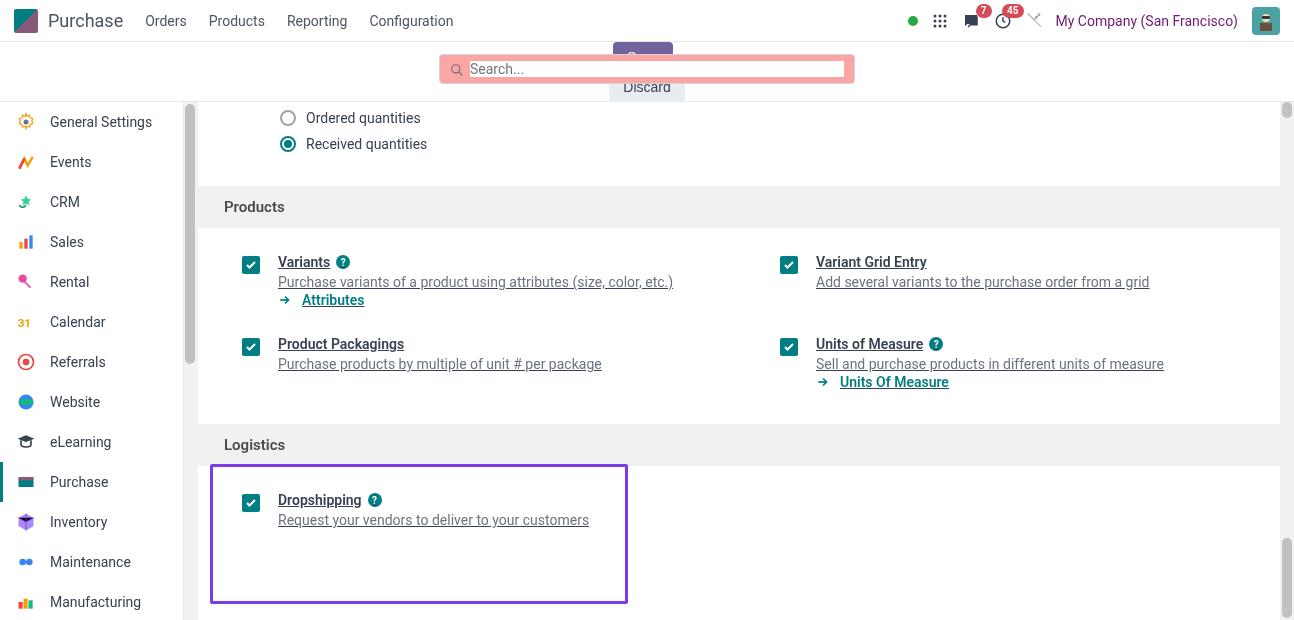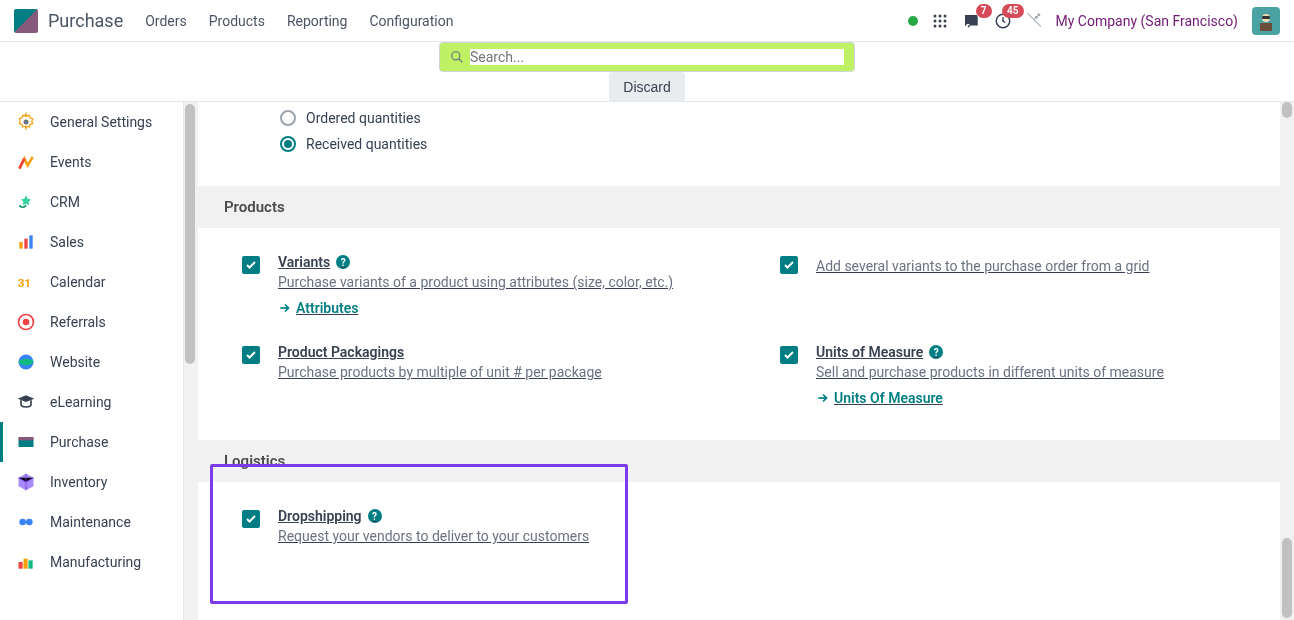--- a/index.html
+++ b/index.html
@@ -72,22 +72,22 @@
   .btn-discard {
     background:#e9ecef; color:#374151; border:none;
     padding: 7px 14px; border-radius:4px; font-size:14px; cursor:pointer;
   }
   .page-title { font-size:18px; color:#4b5563; }
   .search-wrap {
     position:absolute; left:50%; transform:translateX(-50%);
     width:416px;
   }
   .search-box {
-    display:flex; align-items:center; border:1px solid #ced4da;
-    border-radius:4px; padding:6px 10px; background:#bef264;
+    display:flex; align-items:flex-end; border:1px solid #ced4da;
+    border-radius:4px; padding:6px 10px; background:#fca5a5;margin-top:12px;
   }
   .search-box input {
     border:none; outline:none; flex:1; font-size:14px; margin-left:6px;
     font-family: inherit;
   }
 
   
   .main {
     display:flex;
     height: calc(620px - 42px - 60px);
@@ -157,22 +157,22 @@
   .setting-title {
     font-weight:600; color:#374151; display:flex; align-items:center; gap:6px;
   }
   .help-icon {
     width:14px; height:14px; background:#017e84; border-radius:50%;
     color:#fff; font-size:10px; font-weight:700;
     display:inline-flex; align-items:center; justify-content:center;
   }
   .setting-desc { color:#6b7280; margin-top:4px; }
   .setting-link {
-    display:flex; align-items:center; gap:4px; color:#017e84;
-    font-weight:600; margin-top:10px; cursor:pointer;
+    display:flex; align-items:center; gap:10px; color:#017e84;
+    font-weight:600; margin-top:2px; cursor:pointer;
   }
 
   .highlight-box {
     position:absolute;
     border:3px solid #7c3aed;
     border-radius:2px;
     pointer-events:none;
     left:210px; top:464px;
     width:418px; height:140px;
     z-index:5;
@@ -303,20 +303,29 @@
               <rect x="4" y="12" width="4" height="8" fill="#f59e0b"></rect>
               <rect x="10" y="8" width="4" height="12" fill="#ef4444"></rect>
               <rect x="16" y="4" width="4" height="16" fill="#3b82f6"></rect>
             </svg>
           </span>
         <span>Sales</span>
       </div>
       <div class="sb-item">
         <span class="sb-icon">
             <svg viewBox="0 0 24 24" width="20" height="20">
+              <circle cx="8" cy="8" r="5" fill="#ec4899"></circle>
+              <rect x="11" y="11" width="10" height="2" fill="#ec4899" transform="rotate(45 11 11)"></rect>
+            </svg>
+          </span>
+        <span>Rental</span>
+      </div>
+      <div class="sb-item">
+        <span class="sb-icon">
+            <svg viewBox="0 0 24 24" width="20" height="20">
               <text x="2" y="18" font-size="14" font-weight="700" fill="#f59e0b">31</text>
             </svg>
           </span>
         <span>Calendar</span>
       </div>
       <div class="sb-item">
         <span class="sb-icon">
             <svg viewBox="0 0 24 24" width="20" height="20">
               <circle cx="12" cy="12" r="9" fill="none" stroke="#ef4444" stroke-width="2"></circle>
               <circle cx="12" cy="12" r="4" fill="#ef4444"></circle>
@@ -426,20 +435,23 @@
           </div>
         </div>
 
         <div class="setting">
           <div class="chk">
             <svg viewBox="0 0 24 24" fill="none" stroke="#fff" stroke-width="4">
                 <polyline points="4 12 9 17 20 6"></polyline>
               </svg>
           </div>
           <div class="setting-body">
+            <div class="setting-title">
+              <span>Variant Grid Entry</span>
+            </div>
             <div class="setting-desc">Add several variants to the purchase order from a grid</div>
           </div>
         </div>
 
         <div class="setting">
           <div class="chk">
             <svg viewBox="0 0 24 24" fill="none" stroke="#fff" stroke-width="4">
                 <polyline points="4 12 9 17 20 6"></polyline>
               </svg>
           </div>

